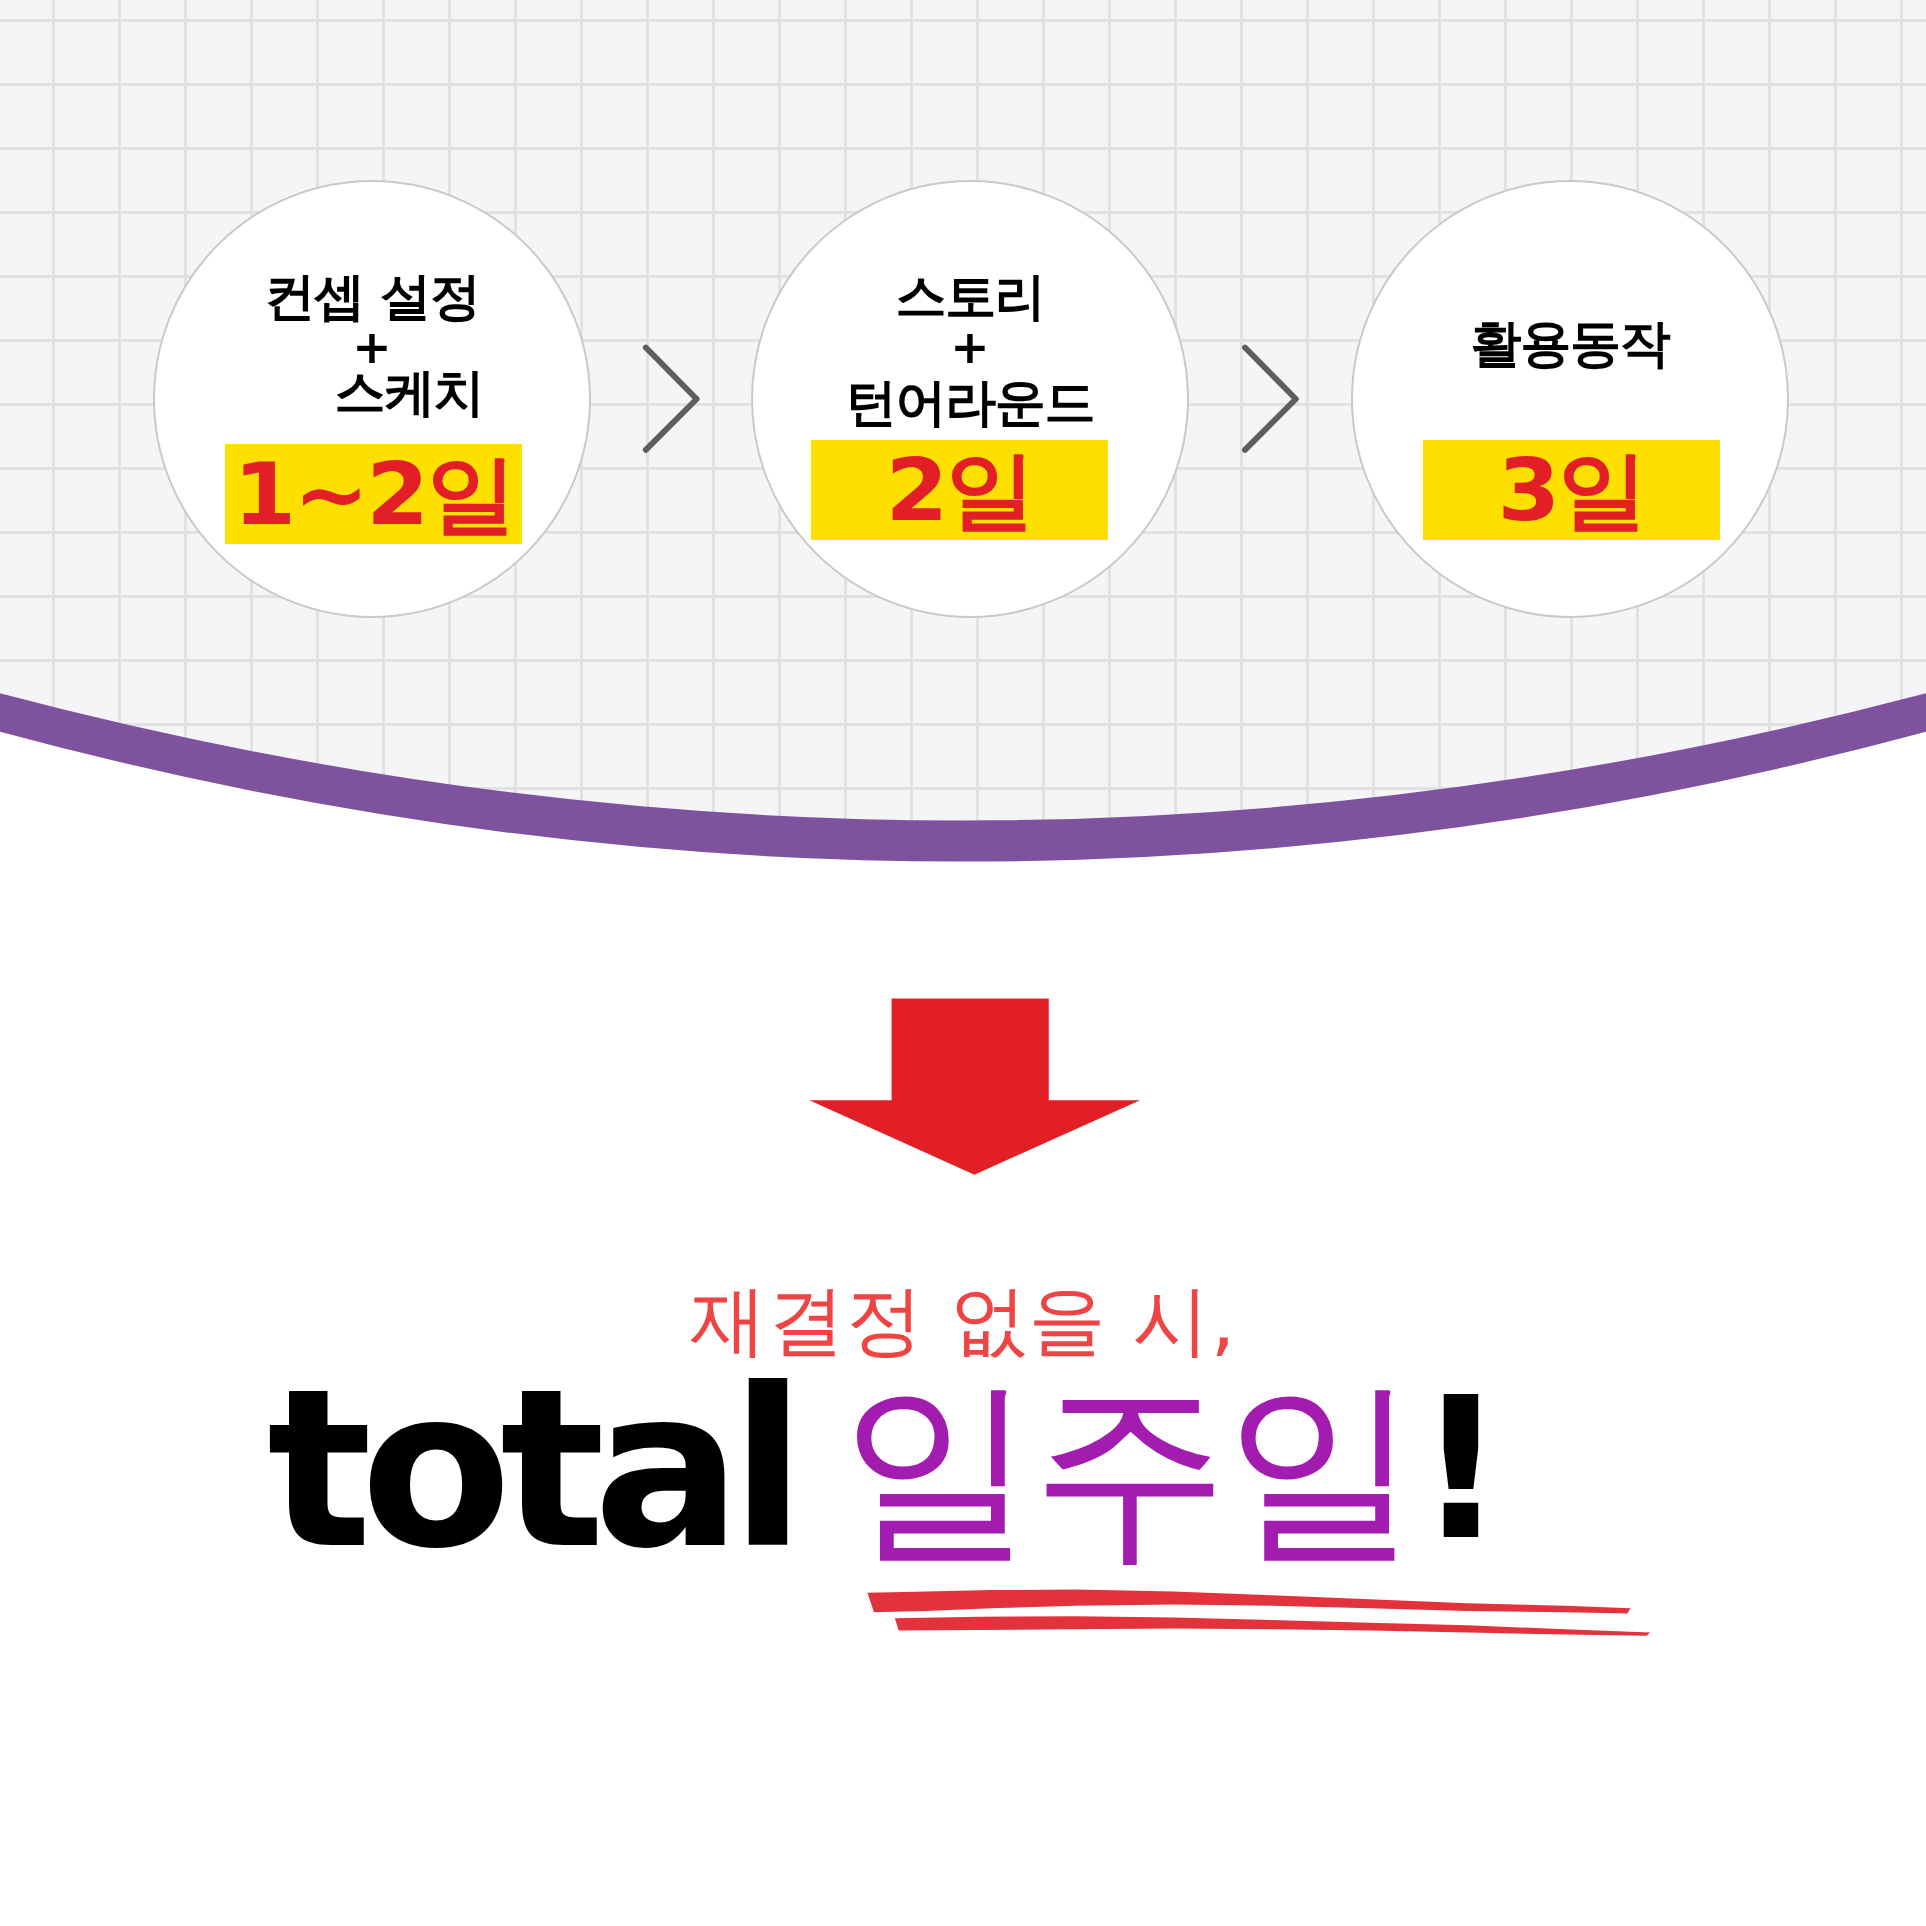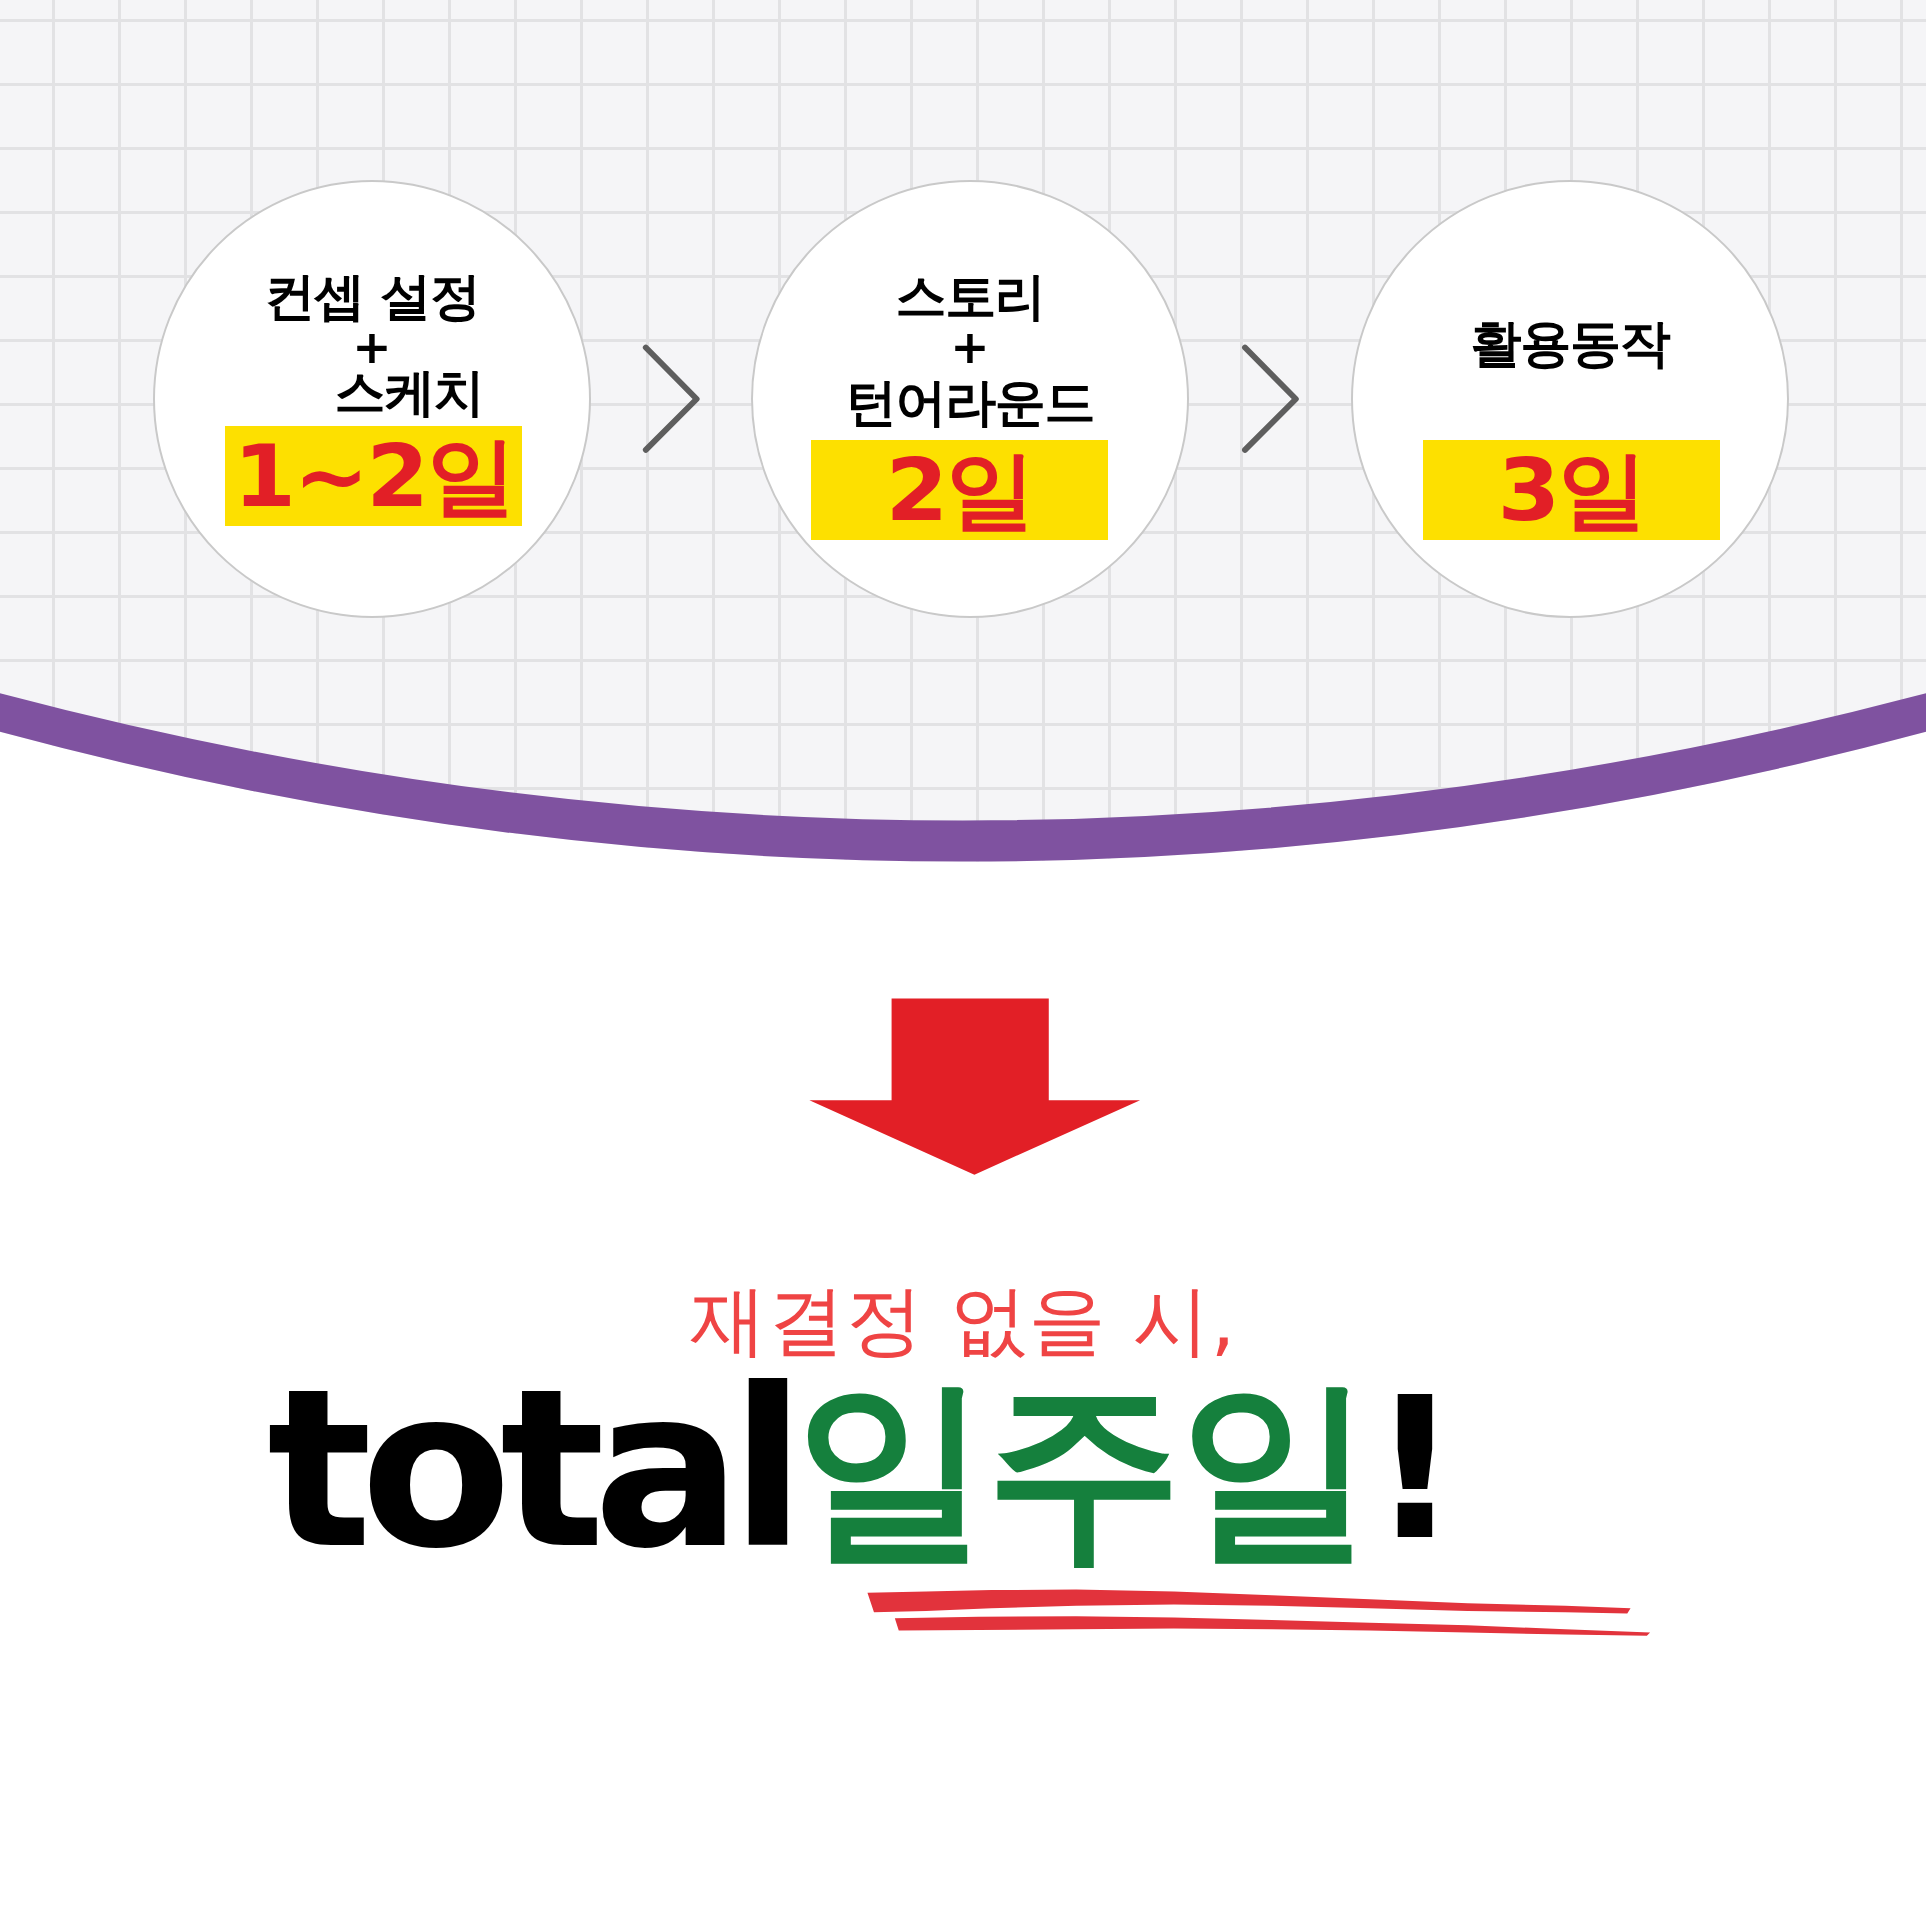--- a/index.html
+++ b/index.html
@@ -47,22 +47,22 @@
   }
   .headline {
     position: absolute; top: 1365px; left: 267px; height: 202px;
     display: flex; align-items: flex-end; white-space: nowrap;
   }
   .headline-total {
     font-weight: bold; color: #000000; font-size: 220px; line-height: 196px;
     letter-spacing: -11.7px; display: inline-block; transform: scaleY(1.0);
   }
   .headline-week {
-    font-weight: bold; color: #15803d; font-size: 196px; line-height: 196px;
-    letter-spacing: -3.9px; display: inline-block;
+    font-weight: normal; color: #a21caf; font-size: 196px; line-height: 196px;
+    letter-spacing: -3.9px; margin-left: 46px; display: inline-block;
   }
   .headline-bang {
     font-weight: bold; color: #000000; font-size: 196px; line-height: 196px;
     display: inline-block; margin-left: 0px;
   }
 </style>
 </head>
 <body>
 
 <div class="canvas">
@@ -71,21 +71,21 @@
 
   <svg class="overlay-svg" width="1926" height="1926" viewBox="0 0 2953 2953">
     <path d="M0 1122 Q1476 1520 2953 1122 L2953 2953 L0 2953 Z" fill="#ffffff"></path>
     <path d="M0 1063 Q1476 1453 2953 1063 L2953 1122 Q1476 1520 0 1122 Z" fill="#7f52a0"></path>
   </svg>
 
   <div class="step-circle" style="left:153px; top:180px;">
     <div class="step-text" style="top:91px;">컨셉 설정</div>
     <div class="step-plus" style="top:145px;">+</div>
     <div class="step-text" style="top:187px;margin-left:37px;">스케치</div>
-    <div class="day-box" style="left:70px; top:244px;">
+    <div class="day-box" style="left:70px; top:262px;">
       <span class="day-label">1~2일</span>
     </div>
   </div>
 
   <svg class="overlay-svg" width="1926" height="652" viewBox="0 0 2953 1000">
     <polyline points="990,533 1068,612 990,690" fill="none" stroke="#5e5e5e" stroke-width="9" stroke-linecap="round" stroke-linejoin="round"></polyline>
   </svg>
 
   <div class="step-circle" style="left:751px; top:180px;">
     <div class="step-text" style="top:91px;">스토리</div>

